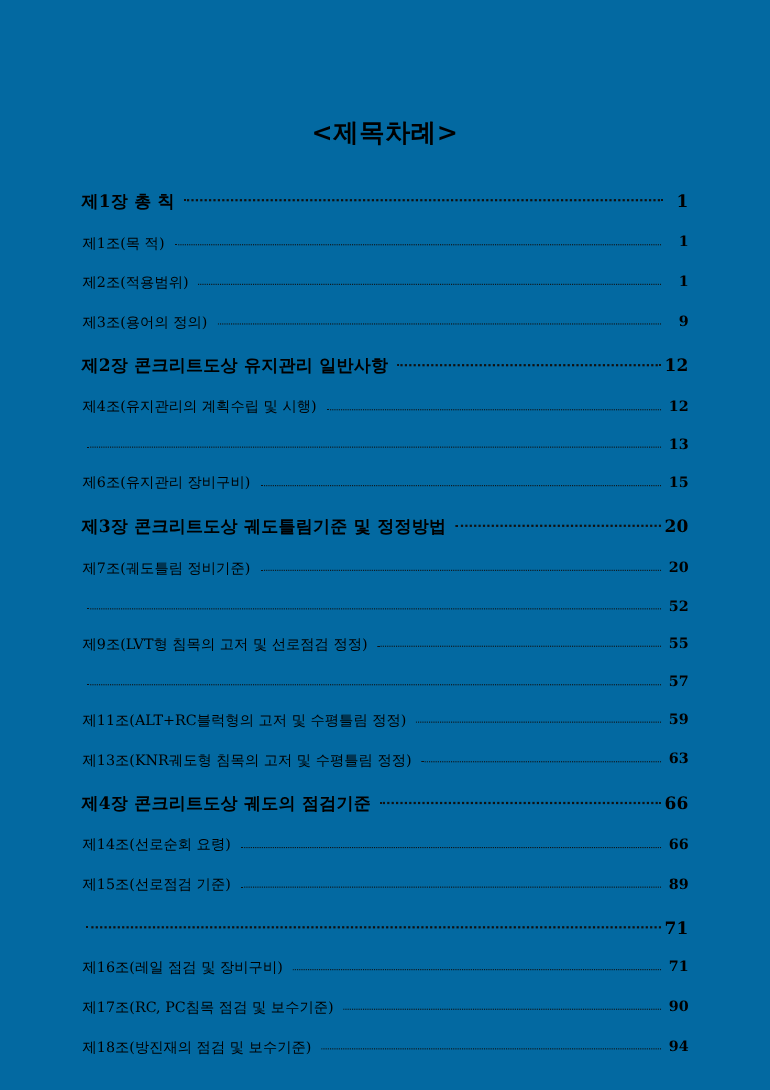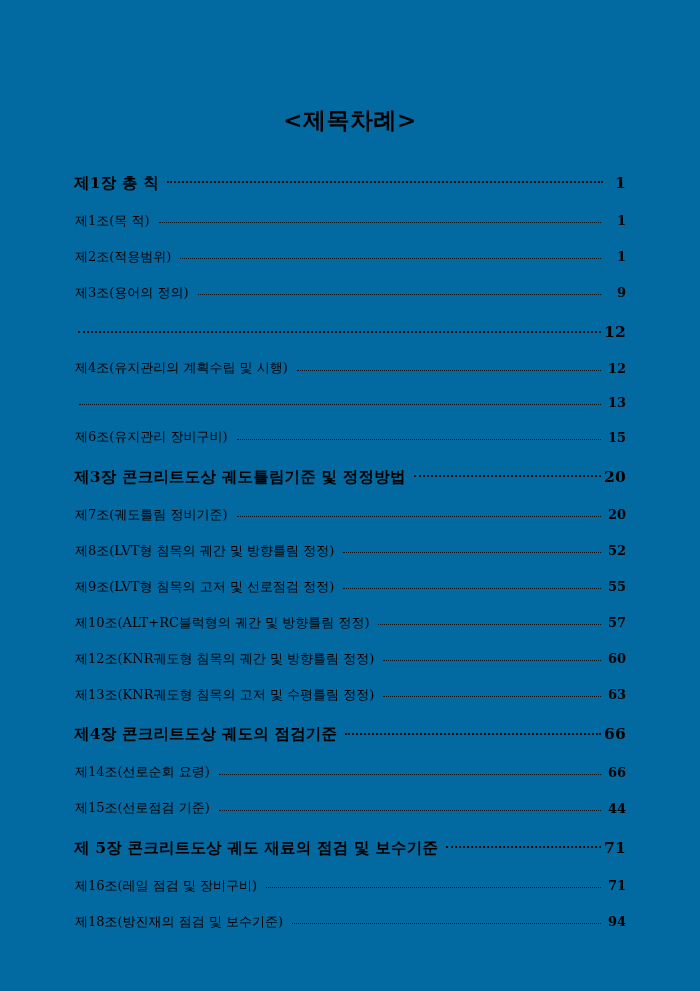--- a/index.html
+++ b/index.html
@@ -139,20 +139,21 @@
         <span class="label">제2조(적용범위)</span>
         <span class="leader"></span>
         <span class="page-no">1</span>
       </div>
       <div class="toc-row row-article">
         <span class="label">제3조(용어의 정의)</span>
         <span class="leader"></span>
         <span class="page-no">9</span>
       </div>
       <div class="toc-row row-chapter">
+        <span class="label">제2장 콘크리트도상 유지관리 일반사항</span>
         <span class="leader"></span>
         <span class="page-no">12</span>
       </div>
       <div class="toc-row row-article">
         <span class="label">제4조(유지관리의 계획수립 및 시행)</span>
         <span class="leader"></span>
         <span class="page-no">12</span>
       </div>
       <div class="toc-row row-article">
         <span class="leader"></span>
@@ -167,69 +168,71 @@
         <span class="label">제3장 콘크리트도상 궤도틀림기준 및 정정방법</span>
         <span class="leader"></span>
         <span class="page-no">20</span>
       </div>
       <div class="toc-row row-article">
         <span class="label">제7조(궤도틀림 정비기준)</span>
         <span class="leader"></span>
         <span class="page-no">20</span>
       </div>
       <div class="toc-row row-article">
-        <span class="label">제8조(LVT형 침목의 궤간 및 방향틀림 정정)</span>
         <span class="leader"></span>
         <span class="page-no">52</span>
       </div>
       <div class="toc-row row-article">
         <span class="label">제9조(LVT형 침목의 고저 및 선로점검 정정)</span>
         <span class="leader"></span>
         <span class="page-no">55</span>
       </div>
       <div class="toc-row row-article">
-        <span class="label">제10조(ALT+RC블럭형의 궤간 및 방향틀림 정정)</span>
         <span class="leader"></span>
         <span class="page-no">57</span>
       </div>
       <div class="toc-row row-article">
-        <span class="label">제12조(KNR궤도형 침목의 궤간 및 방향틀림 정정)</span>
-        <span class="leader"></span>
-        <span class="page-no">60</span>
+        <span class="label">제11조(ALT+RC블럭형의 고저 및 수평틀림 정정)</span>
+        <span class="leader"></span>
+        <span class="page-no">59</span>
       </div>
       <div class="toc-row row-article">
         <span class="label">제13조(KNR궤도형 침목의 고저 및 수평틀림 정정)</span>
         <span class="leader"></span>
         <span class="page-no">63</span>
       </div>
       <div class="toc-row row-chapter">
         <span class="label">제4장 콘크리트도상 궤도의 점검기준</span>
         <span class="leader"></span>
         <span class="page-no">66</span>
       </div>
       <div class="toc-row row-article">
         <span class="label">제14조(선로순회 요령)</span>
         <span class="leader"></span>
         <span class="page-no">66</span>
       </div>
       <div class="toc-row row-article">
         <span class="label">제15조(선로점검 기준)</span>
         <span class="leader"></span>
-        <span class="page-no">44</span>
-      </div>
-      <div class="toc-row row-chapter">
-        <span class="label">제 5장 콘크리트도상 궤도 재료의 점검 및 보수기준</span>
+        <span class="page-no">89</span>
+      </div>
+      <div class="toc-row row-chapter">
         <span class="leader"></span>
         <span class="page-no">71</span>
       </div>
       <div class="toc-row row-article">
         <span class="label">제16조(레일 점검 및 장비구비)</span>
         <span class="leader"></span>
         <span class="page-no">71</span>
       </div>
       <div class="toc-row row-article">
+        <span class="label">제17조(RC, PC침목 점검 및 보수기준)</span>
+        <span class="leader"></span>
+        <span class="page-no">90</span>
+      </div>
+      <div class="toc-row row-article">
         <span class="label">제18조(방진재의 점검 및 보수기준)</span>
         <span class="leader"></span>
         <span class="page-no">94</span>
       </div>
     </div>
 
 </div>
 
 </body></html>

